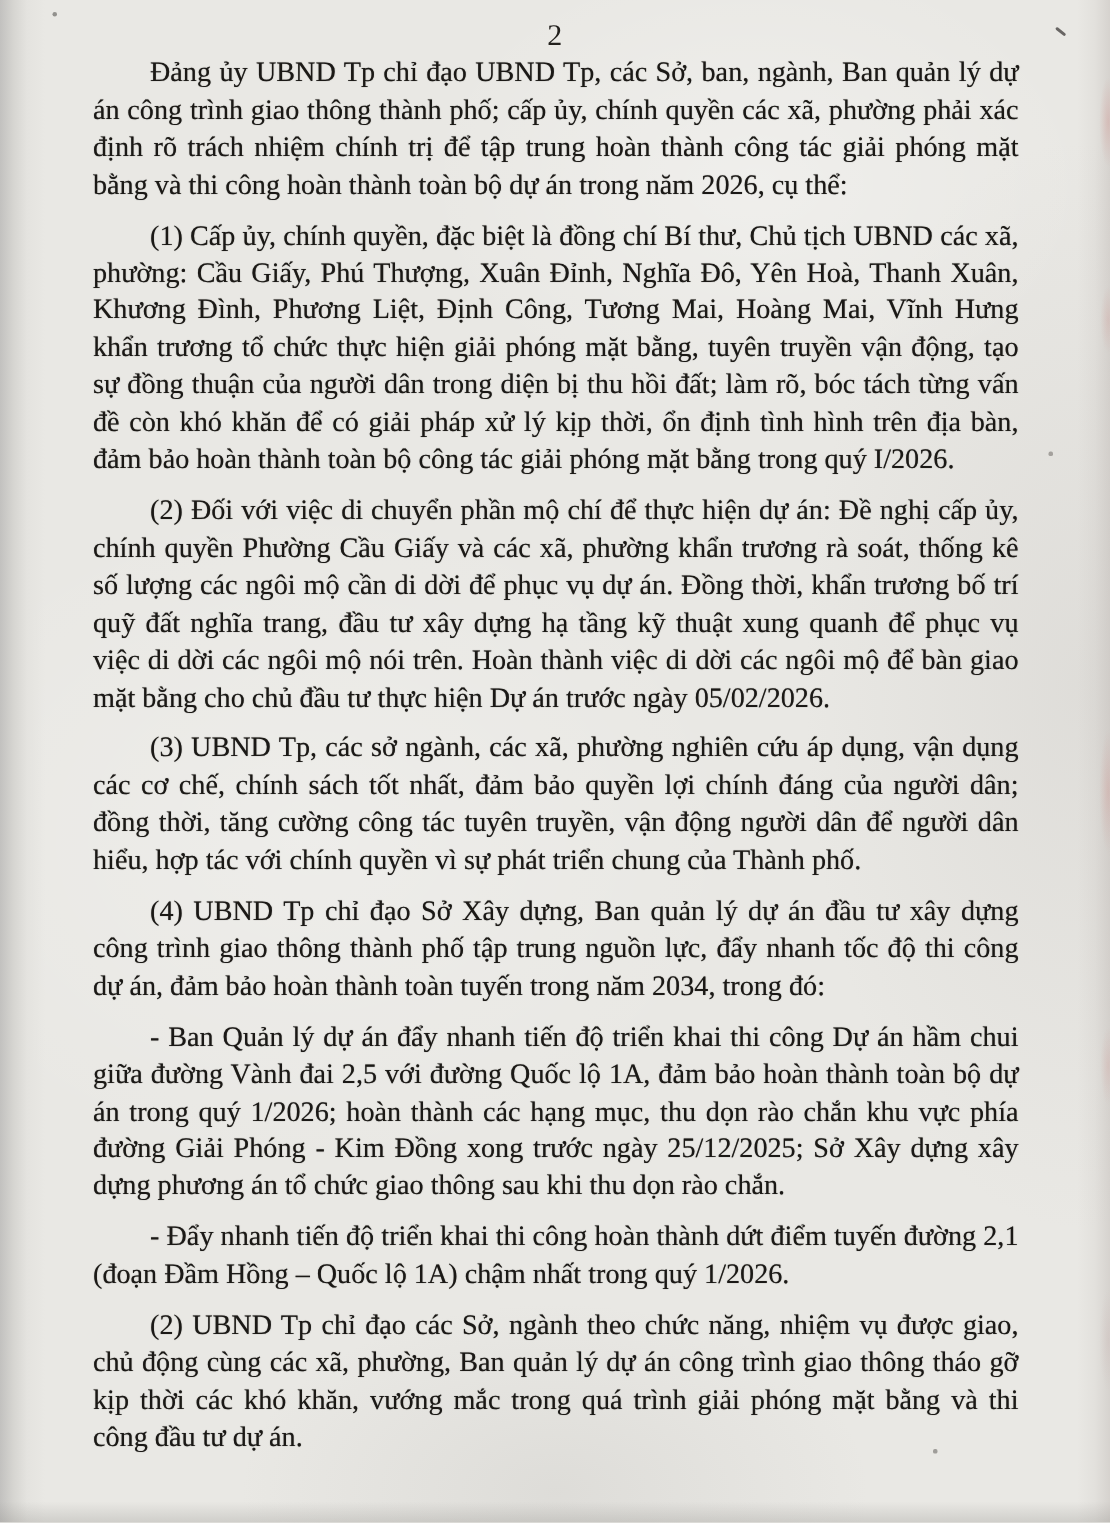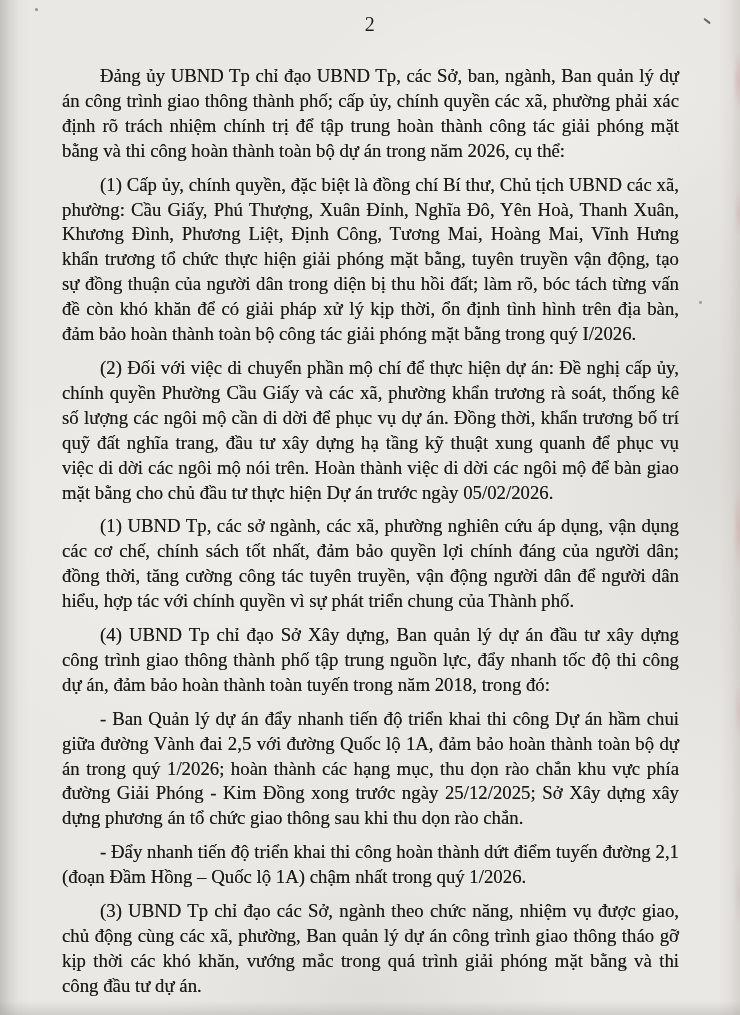--- a/index.html
+++ b/index.html
@@ -48,21 +48,21 @@
   .dot-a{left:35px;top:8px;width:3px;height:3px;border-radius:50%;background:#4a4846;opacity:.55;}
   .dot-b{left:699px;top:301px;width:2.5px;height:2.5px;border-radius:50%;background:#56524e;opacity:.45;}
   .dot-c{left:622px;top:966px;width:2.5px;height:2.5px;border-radius:50%;background:#56524e;opacity:.5;}
   .pageno{
     position:absolute;top:13px;left:0;right:0;
     text-align:center;
     font-size:20px;color:#22201d;
     letter-spacing:.5px;
   }
   .content{
-    position:absolute;top:64px;left:62px;width:617px;
+    position:absolute;top:37px;left:62px;width:617px;
     font-size:18.8px;line-height:24.9px;
     color:#1b1916;
     text-align:justify;
     text-shadow:0 0 .6px rgba(32,30,27,.65);
   }
   .content p{margin:0 0 9px 0;text-indent:38px;}
   .content .b{font-weight:400;}
 </style>
 </head>
 <body>
@@ -75,19 +75,19 @@
   <div class="mark tick"></div>
   <div class="mark dot-a"></div>
   <div class="mark dot-b"></div>
   <div class="mark dot-c"></div>
 
   <div class="pageno">2</div>
   <div class="content">
       <p><span>Đảng ủy UBND Tp chỉ đạo UBND Tp, các Sở, ban, ngành, Ban quản lý dự án công trình giao thông thành phố; cấp ủy, chính quyền các xã, phường phải xác định rõ trách nhiệm chính trị để tập trung hoàn thành công tác giải phóng mặt bằng và thi công hoàn thành toàn bộ dự án trong năm 2026, cụ thể:</span></p>
       <p><span>(1) Cấp ủy, chính quyền, đặc biệt là đồng chí Bí thư, Chủ tịch UBND các xã, phường: Cầu Giấy, Phú Thượng, Xuân Đỉnh, Nghĩa Đô, Yên Hoà, Thanh Xuân, Khương Đình, Phương Liệt, Định Công, Tương Mai, Hoàng Mai, Vĩnh Hưng khẩn trương tổ chức thực hiện giải phóng mặt bằng, tuyên truyền vận động, tạo sự đồng thuận của người dân trong diện bị thu hồi đất; làm rõ, bóc tách từng vấn đề còn khó khăn để có giải pháp xử lý kịp thời, ổn định tình hình trên địa bàn, đảm bảo hoàn thành toàn bộ công tác giải phóng mặt bằng </span><span class="b">trong quý I/2026.</span></p>
       <p><span>(2) Đối với việc di chuyển phần mộ chí để thực hiện dự án: Đề nghị cấp ủy, chính quyền Phường Cầu Giấy và các xã, phường khẩn trương rà soát, thống kê số lượng các ngôi mộ cần di dời để phục vụ dự án. Đồng thời, khẩn trương bố trí quỹ đất nghĩa trang, đầu tư xây dựng hạ tầng kỹ thuật xung quanh để phục vụ việc di dời các ngôi mộ nói trên. Hoàn thành việc di dời các ngôi mộ để bàn giao mặt bằng cho chủ đầu tư thực hiện Dự án </span><span class="b">trước ngày 05/02/2026.</span></p>
-      <p><span>(1) UBND Tp, các sở ngành, các xã, phường nghiên cứu áp dụng, vận dụng các cơ chế, chính sách tốt nhất, đảm bảo quyền lợi chính đáng của người dân; đồng thời, tăng cường công tác tuyên truyền, vận động người dân để người dân hiểu, hợp tác với chính quyền vì sự phát triển chung của Thành phố.</span></p>
-      <p><span>(4) UBND Tp chỉ đạo Sở Xây dựng, Ban quản lý dự án đầu tư xây dựng công trình giao thông thành phố tập trung nguồn lực, đẩy nhanh tốc độ thi công dự án, đảm bảo hoàn thành toàn tuyến </span><span class="b">trong năm 2018</span><span>, trong đó:</span></p>
+      <p><span>(3) UBND Tp, các sở ngành, các xã, phường nghiên cứu áp dụng, vận dụng các cơ chế, chính sách tốt nhất, đảm bảo quyền lợi chính đáng của người dân; đồng thời, tăng cường công tác tuyên truyền, vận động người dân để người dân hiểu, hợp tác với chính quyền vì sự phát triển chung của Thành phố.</span></p>
+      <p><span>(4) UBND Tp chỉ đạo Sở Xây dựng, Ban quản lý dự án đầu tư xây dựng công trình giao thông thành phố tập trung nguồn lực, đẩy nhanh tốc độ thi công dự án, đảm bảo hoàn thành toàn tuyến </span><span class="b">trong năm 2034</span><span>, trong đó:</span></p>
       <p><span>- Ban Quản lý dự án đẩy nhanh tiến độ triển khai thi công Dự án hầm chui giữa đường Vành đai 2,5 với đường Quốc lộ 1A, đảm bảo hoàn thành toàn bộ dự án trong quý 1/2026; hoàn thành các hạng mục, thu dọn rào chắn khu vực phía đường Giải Phóng - Kim Đồng xong trước ngày 25/12/2025; Sở Xây dựng xây dựng phương án tổ chức giao thông sau khi thu dọn rào chắn.</span></p>
       <p><span>- Đẩy nhanh tiến độ triển khai thi công hoàn thành dứt điểm tuyến đường 2,1 (đoạn Đầm Hồng – Quốc lộ 1A) chậm nhất trong quý 1/2026.</span></p>
-      <p><span>(3) UBND Tp chỉ đạo các Sở, ngành theo chức năng, nhiệm vụ được giao, chủ động cùng các xã, phường, Ban quản lý dự án công trình giao thông tháo gỡ kịp thời các khó khăn, vướng mắc trong quá trình giải phóng mặt bằng và thi công đầu tư dự án.</span></p>
+      <p><span>(2) UBND Tp chỉ đạo các Sở, ngành theo chức năng, nhiệm vụ được giao, chủ động cùng các xã, phường, Ban quản lý dự án công trình giao thông tháo gỡ kịp thời các khó khăn, vướng mắc trong quá trình giải phóng mặt bằng và thi công đầu tư dự án.</span></p>
     </div>
 </div>
 
 </body></html>

